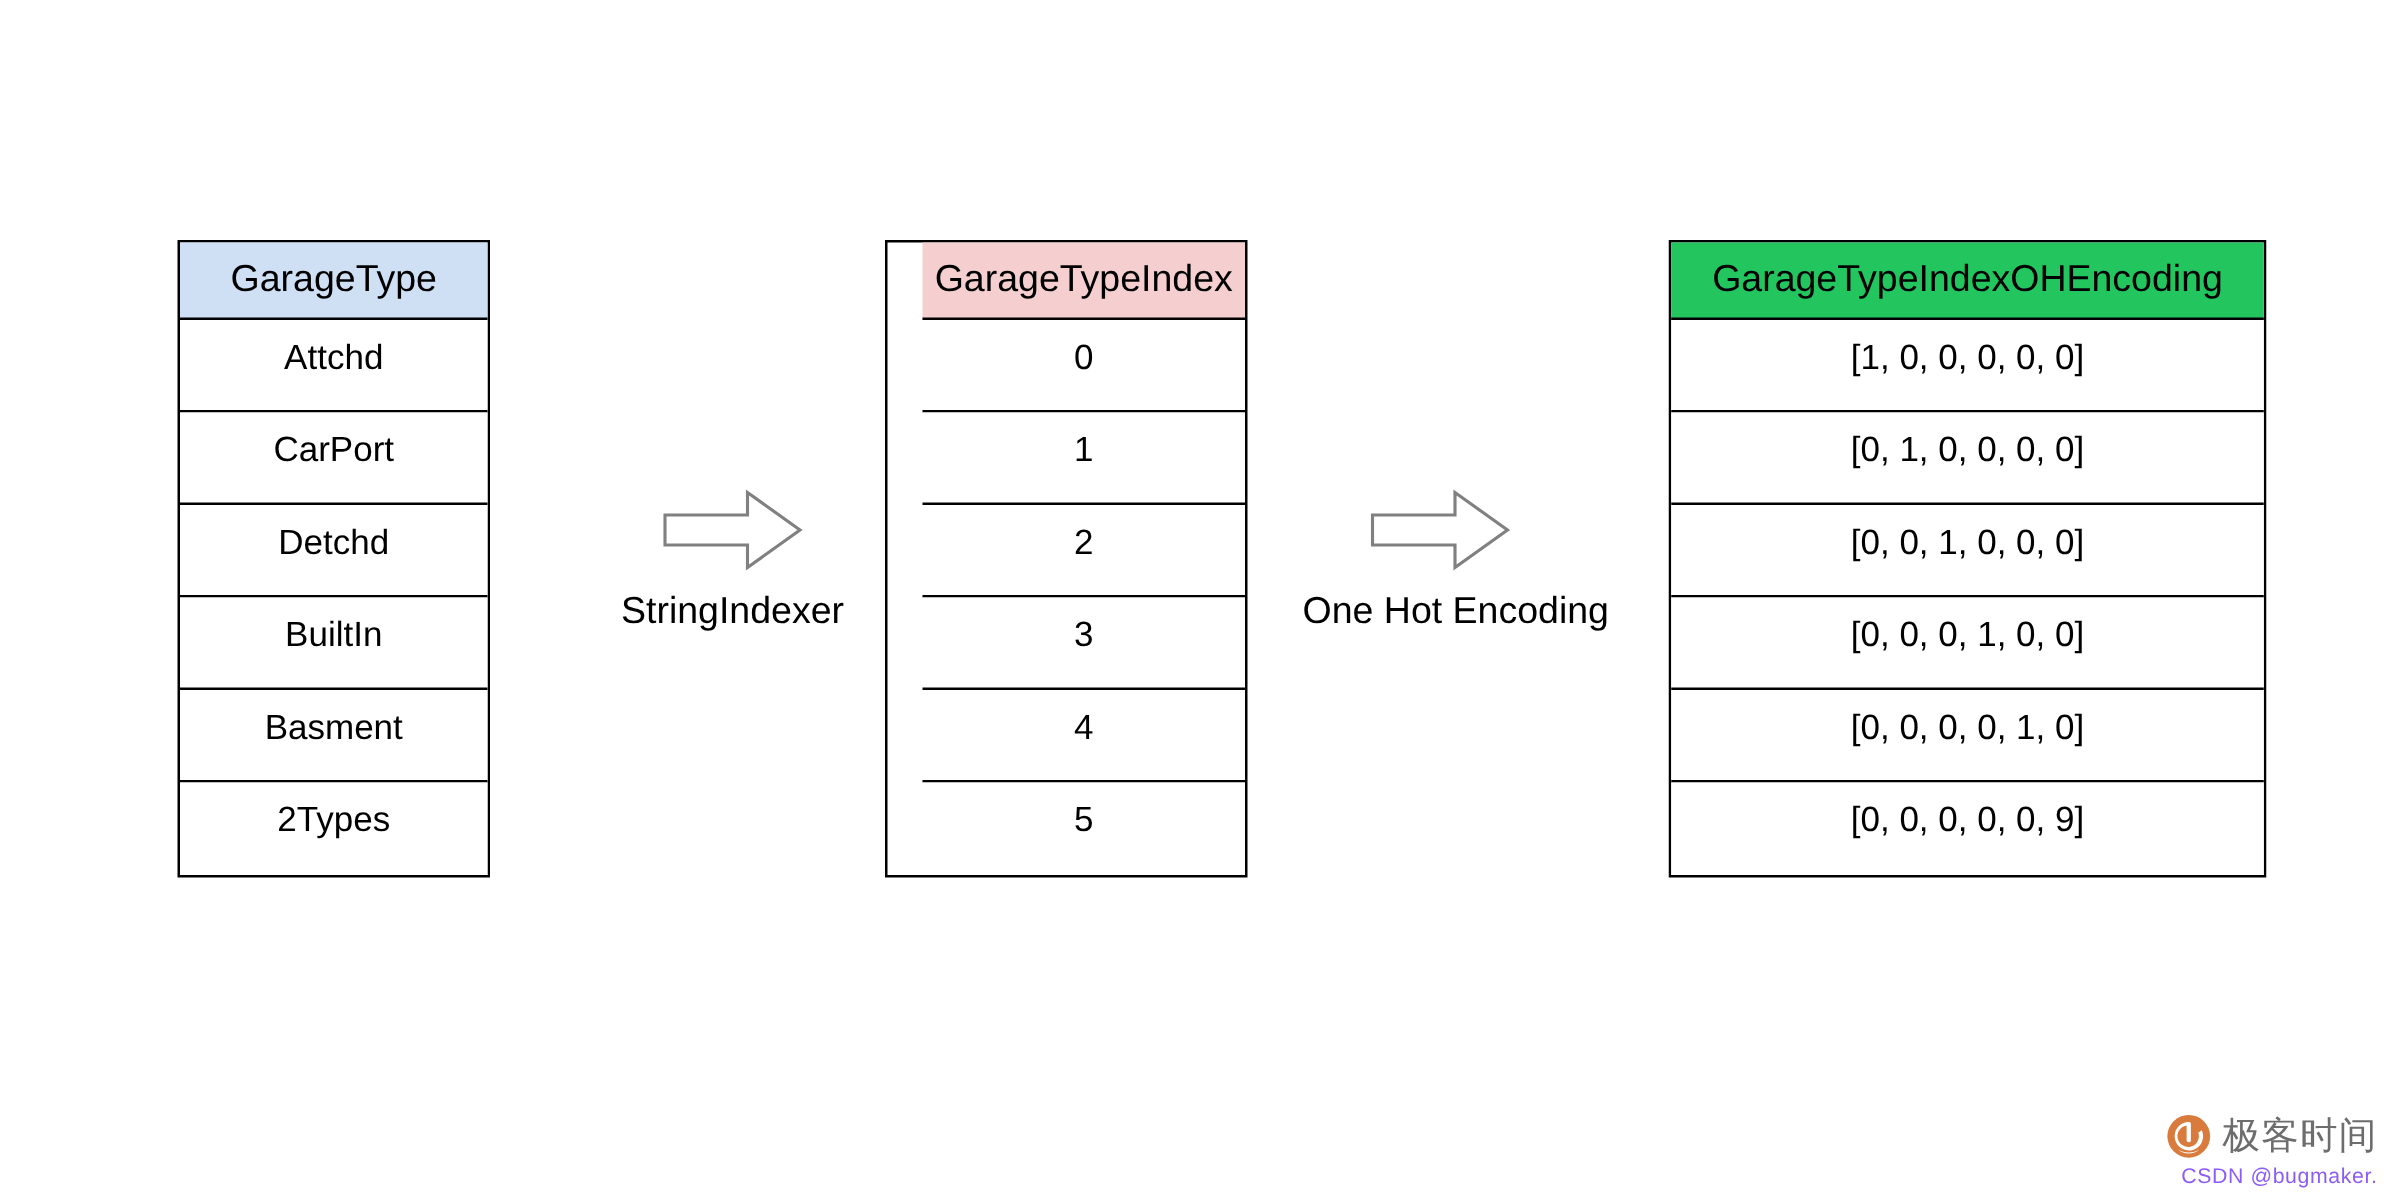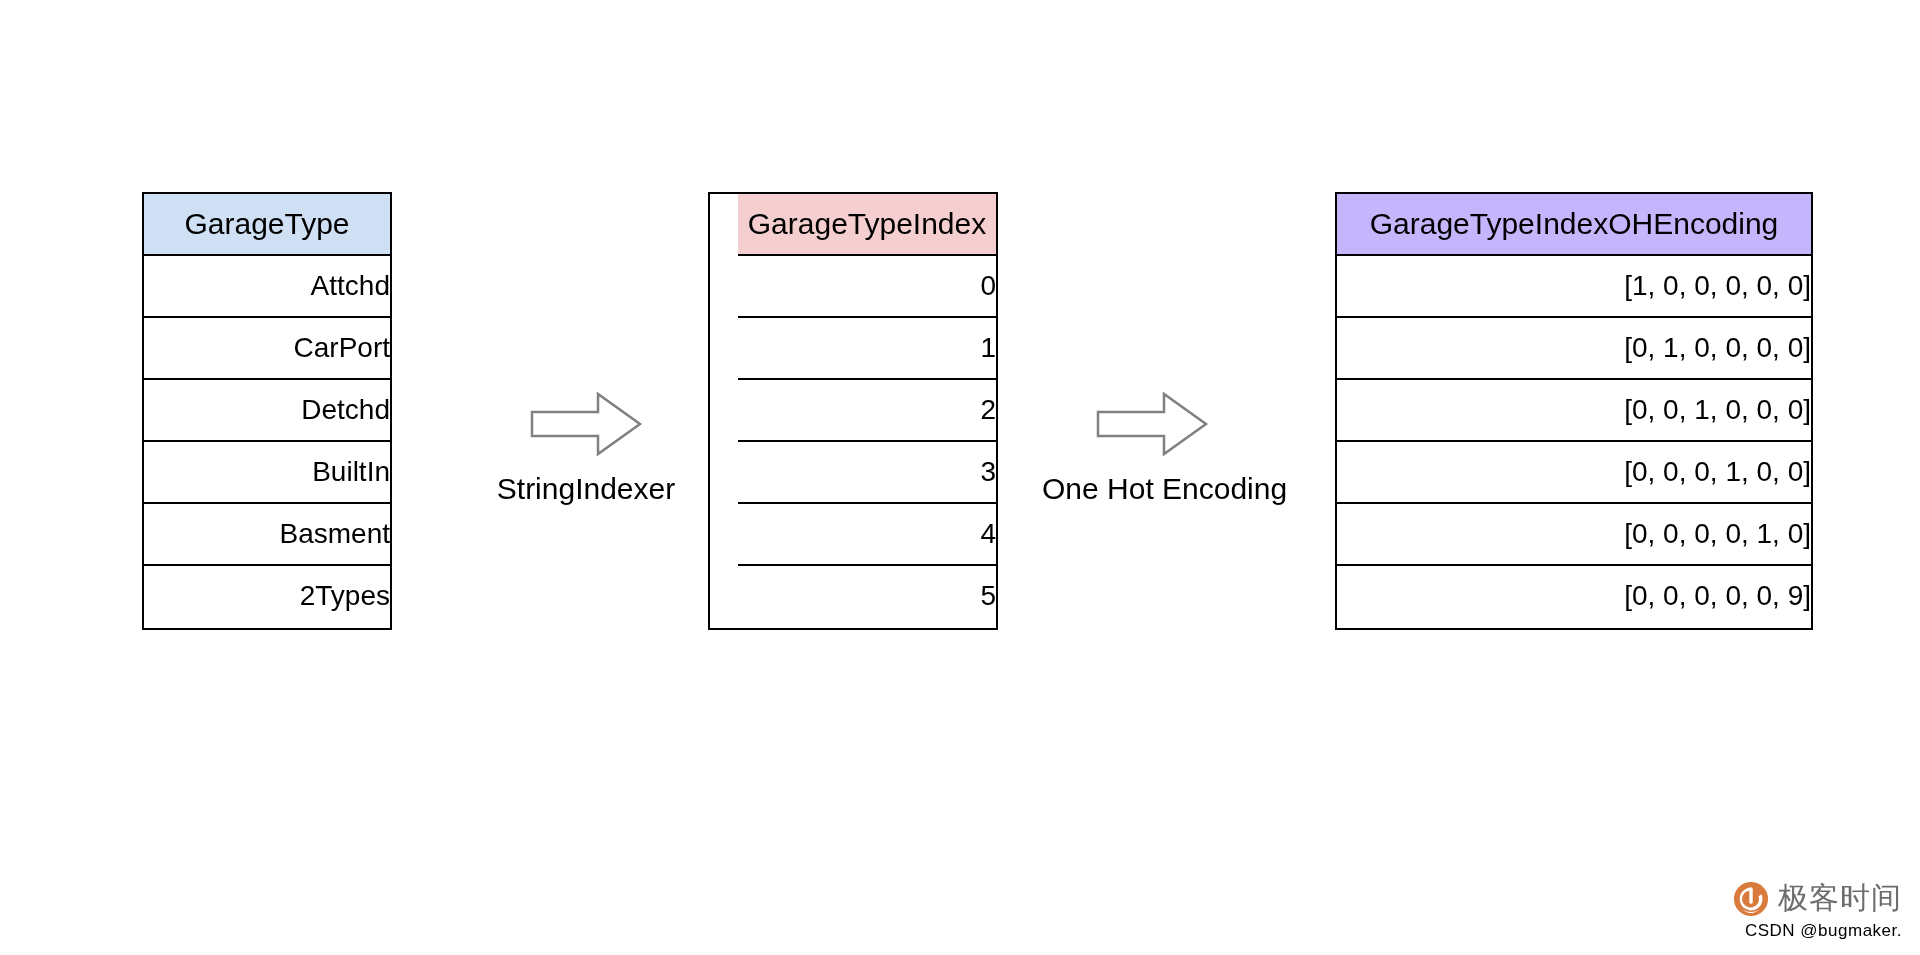--- a/index.html
+++ b/index.html
@@ -41,27 +41,27 @@
     height: 62px;
     line-height: 60px;
     text-align: center;
     font-size: 30px;
     white-space: nowrap;
     overflow: hidden;
     border-bottom: 2px solid #000000;
   }
   #table-garagetype      .t-header { background: #cfe0f5; border-color:#9ab5d9; border-bottom-color:#000; }
   #table-garagetypeindex .t-header { background: #f5cfcf; border-color:#d99a9a; border-bottom-color:#000; }
-  #table-garagetypeoh    .t-header { background: #c4b5fd; border-color:#a8c79c; border-bottom-color:#000; }
+  #table-garagetypeoh    .t-header { background: #22c55e; border-color:#a8c79c; border-bottom-color:#000; }
 
   .t-cell {
     box-sizing: border-box;
-    height: 62px;
+    height: 74px;
     line-height: 60px;
-    text-align: right;
+    text-align: center;
     font-size: 28px;
     white-space: nowrap;
     overflow: hidden;
     border-bottom: 2px solid #000000;
     background: #ffffff;
   }
   .t-cell:last-child { border-bottom: none; }
 
   
   .arrow-group {
@@ -78,21 +78,21 @@
     margin-top: 12px;
     font-size: 30px;
     white-space: nowrap;
     text-align: center;
   }
 
   
   #watermark {
     position: absolute;
     right: 18px;
-    bottom: 14px;
+    bottom: 4px;
     text-align: right;
     user-select: none;
   }
   .wm-brand {
     display: flex;
     align-items: center;
     justify-content: flex-end;
     gap: 8px;
   }
   .wm-logo {
@@ -102,21 +102,21 @@
   }
   .wm-brand-text {
     font-size: 30px;
     color: #6d6d6d;
     letter-spacing: 1px;
     font-family: "DejaVu Sans", sans-serif;
   }
   .wm-credit {
     margin-top: 2px;
     font-size: 17px;
-    color: #000000;
+    color: #8b5cf6;
     letter-spacing: 0.5px;
   }
 </style>
 </head>
 <body>
 
 <div id="diagram">
 
   <div class="table-block" id="table-garagetype">
     <div class="t-header">GarageType</div>

